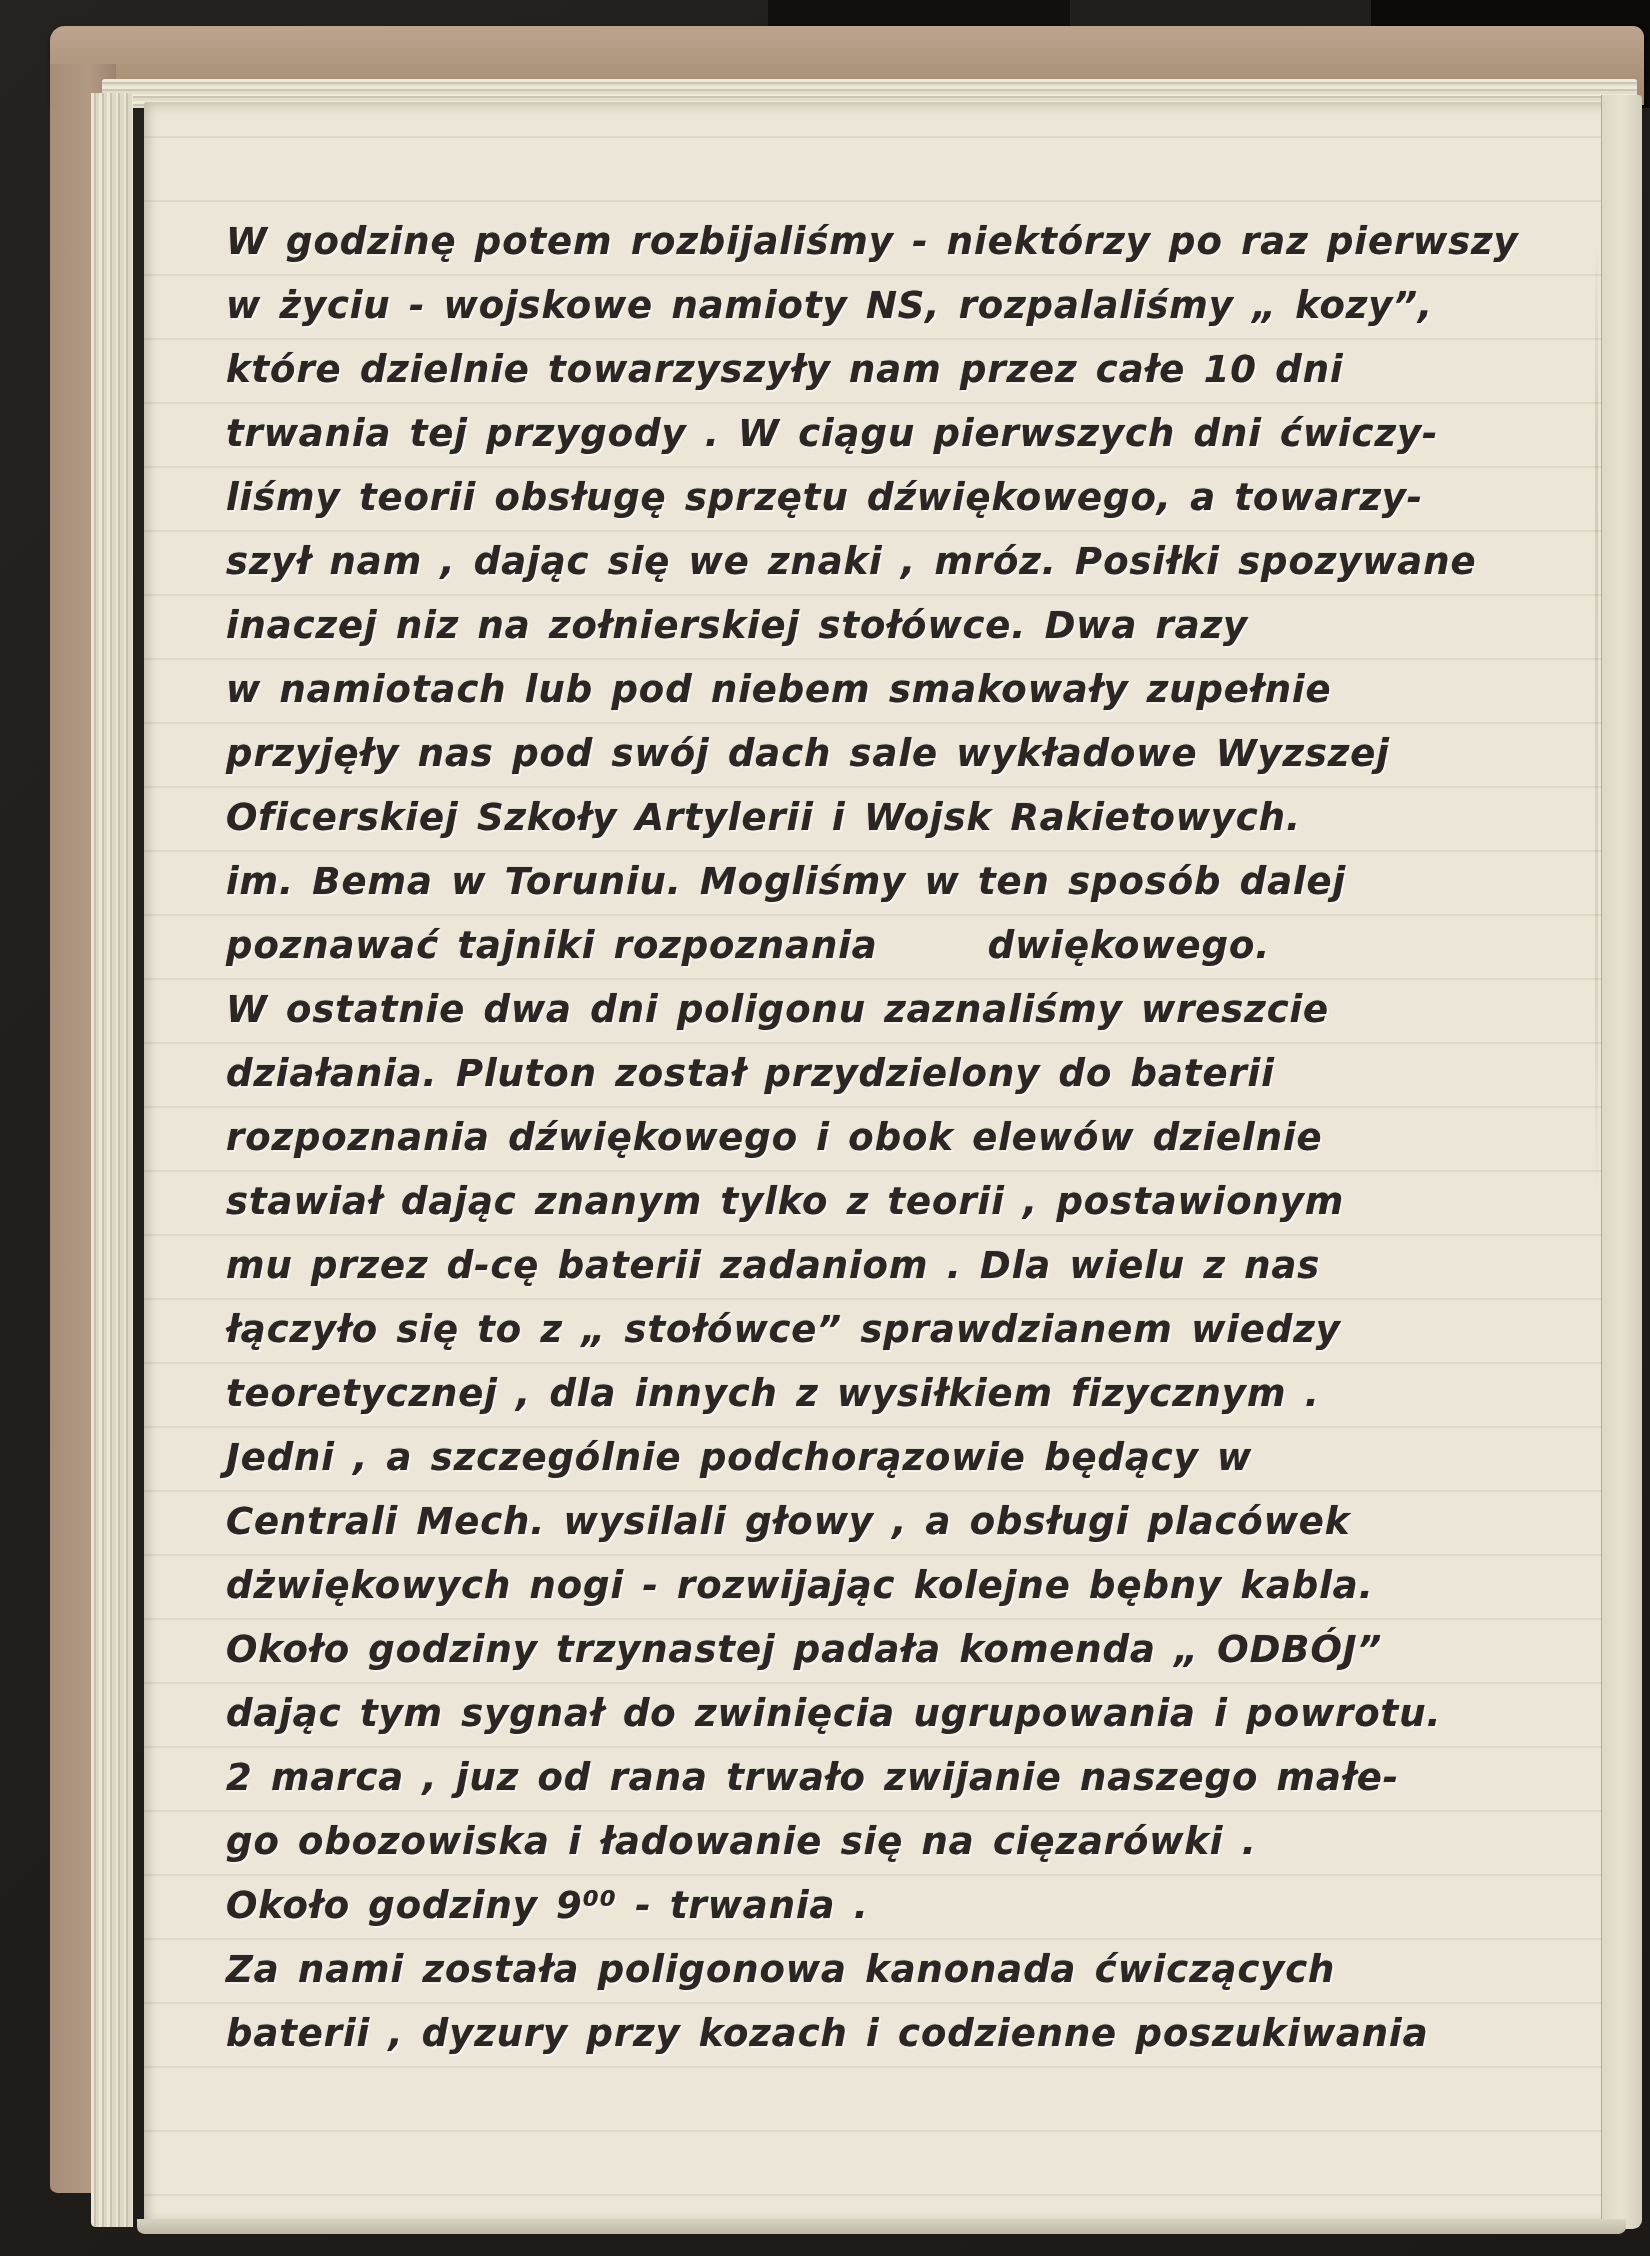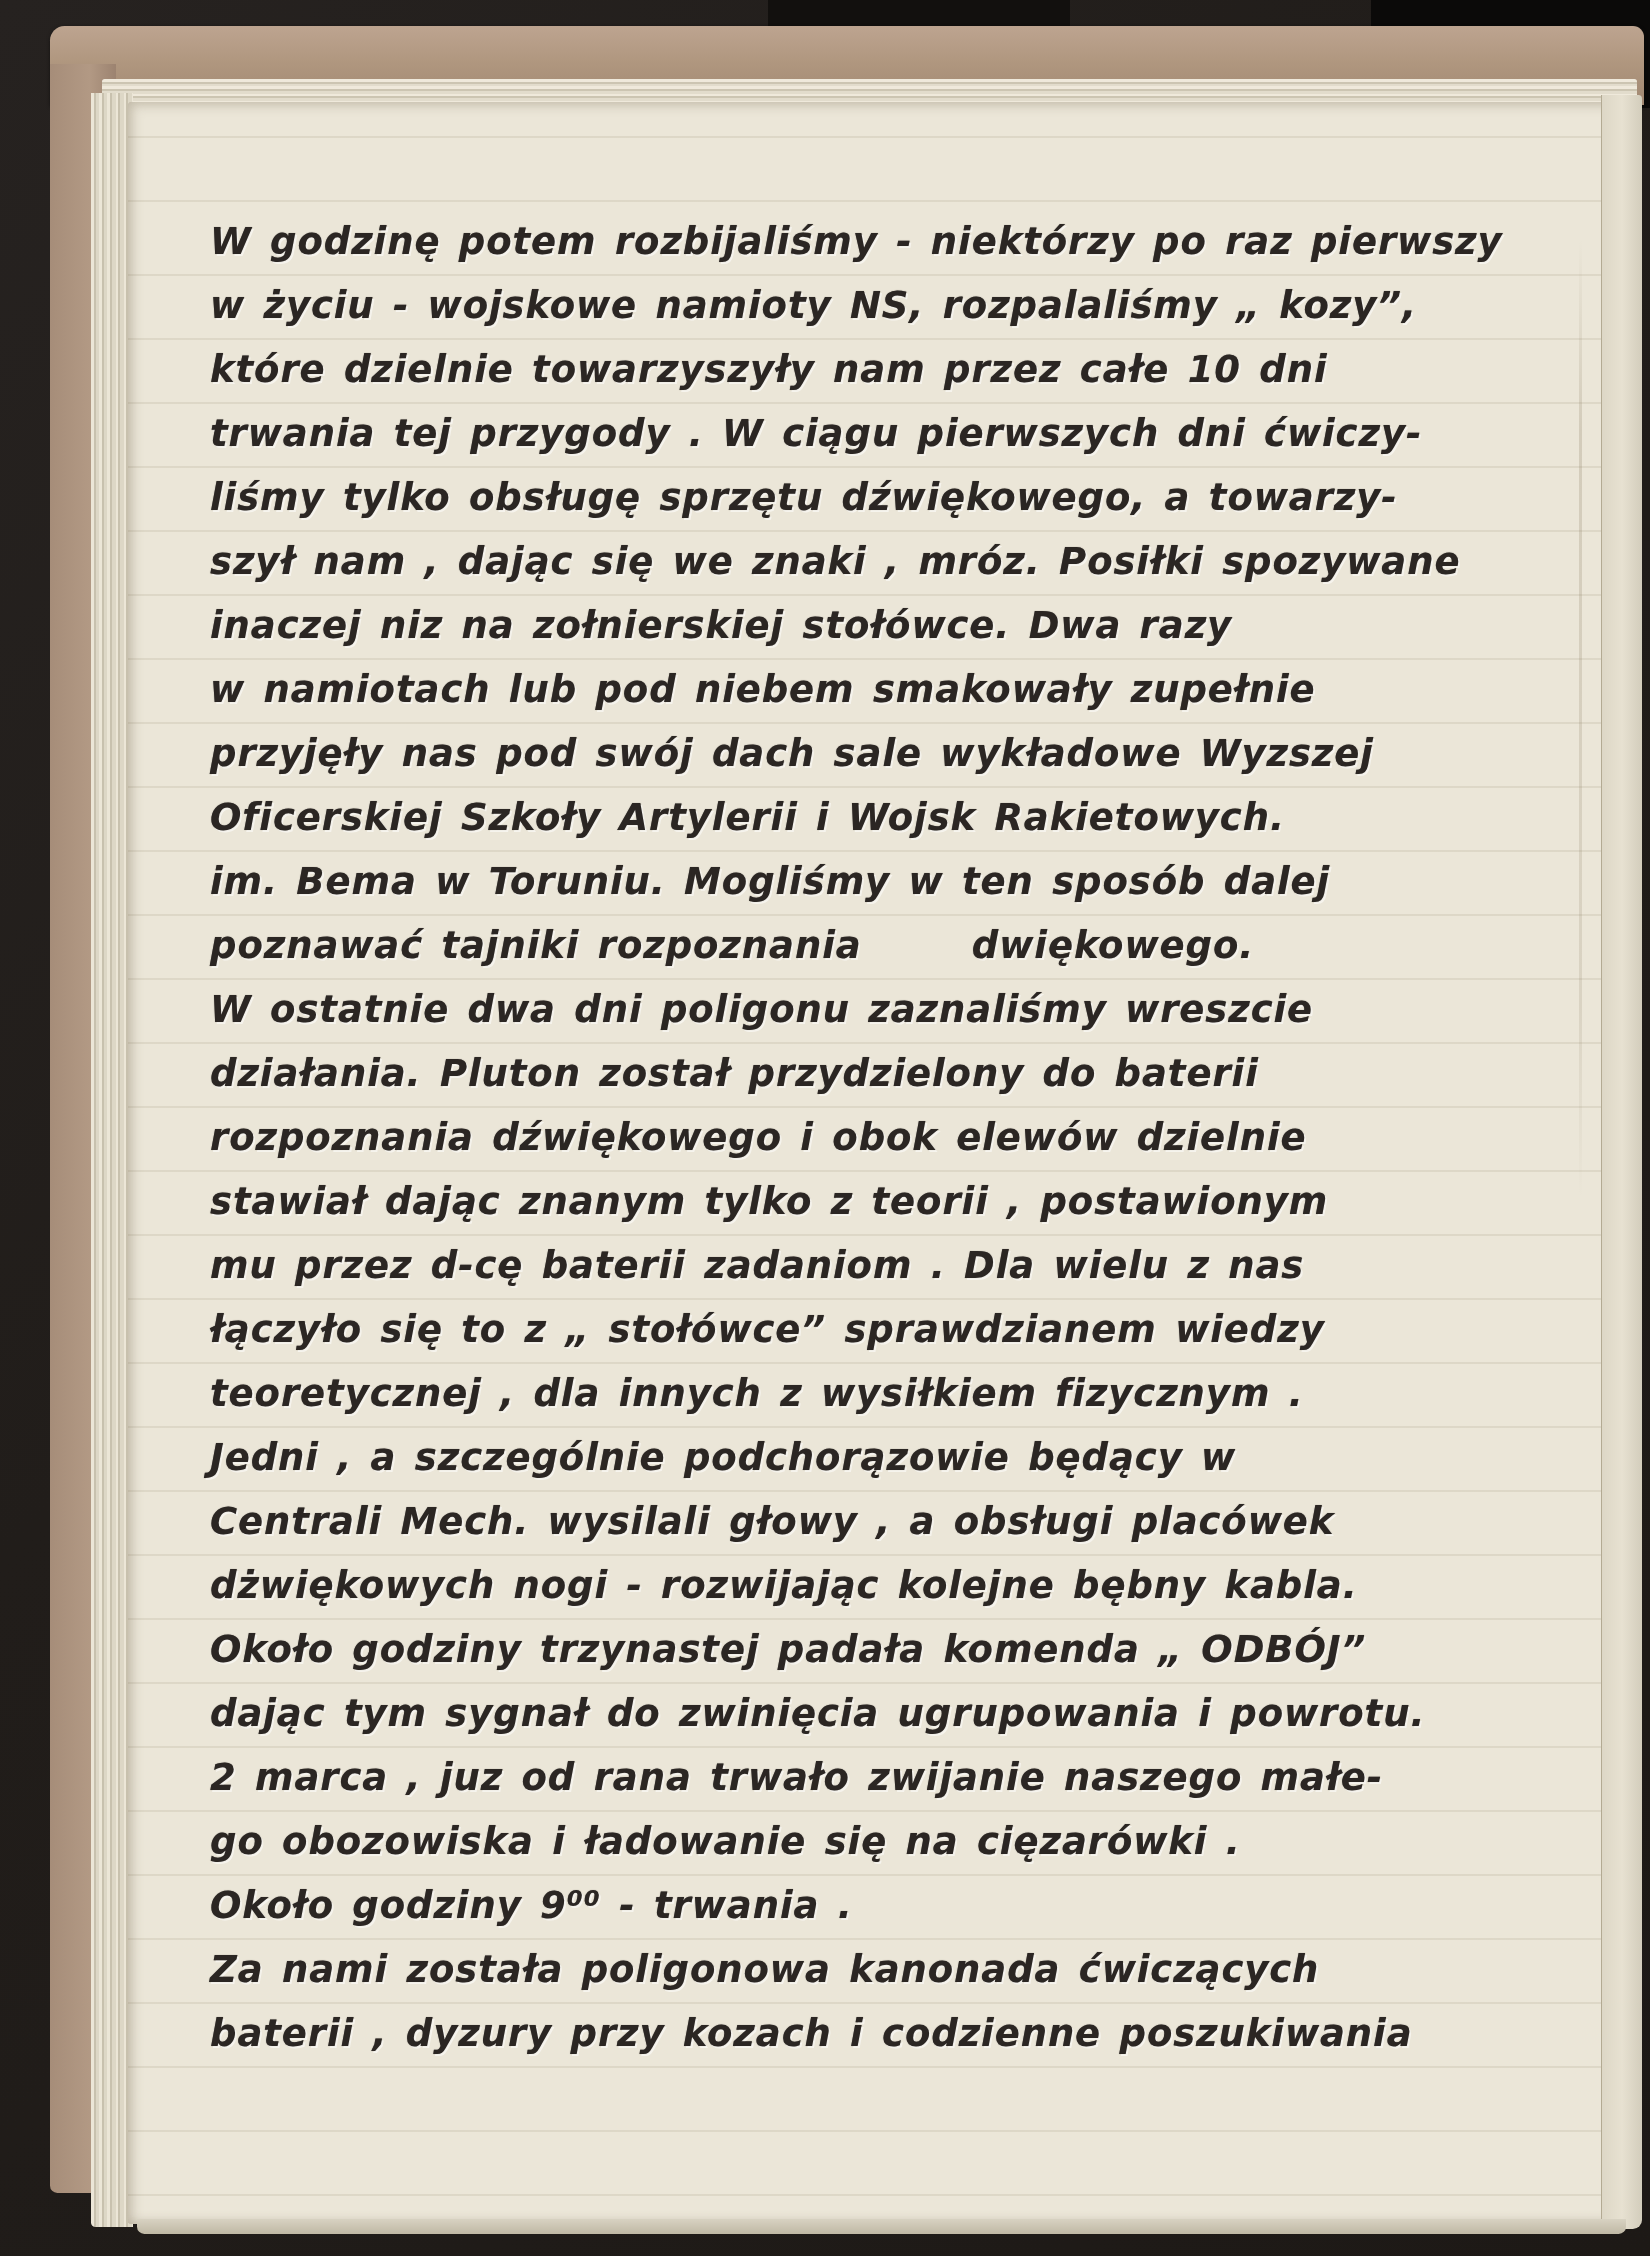--- a/index.html
+++ b/index.html
@@ -56,21 +56,21 @@
     position: absolute;
     left: 91px; top: 93px;
     width: 42px; height 2134px;
     height: 2134px;
     background: repeating-linear-gradient(to right, #ece6d7 0 2.7px, #c8c1ae 2.7px 4.6px, #ddd7c6 4.6px 8.2px);
     border-radius: 0 0 0 4.6px;
   }
   
   .page {
     position: absolute;
-    left: 128px; top: 102px;
+    left: 144px; top: 102px;
     width: 1495px; height: 2122px;
     background-color: #ebe6d8;
     background-image: repeating-linear-gradient(
       to bottom,
       rgba(0,0,0,0) 0px,
       rgba(0,0,0,0) 61px,
       rgba(150,138,112,0.16) 61px,
       rgba(150,138,112,0.16) 63px,
       rgba(0,0,0,0) 63px,
       rgba(0,0,0,0) 64px
@@ -141,21 +141,21 @@
   <div class="edge-top"></div>
   <div class="edge-left"></div>
 
   <div class="page">
     <div class="page-crease"></div>
     <div class="text-block">
       <div class="line">W godzinę potem rozbijaliśmy - niektórzy po raz pierwszy</div>
       <div class="line">w życiu - wojskowe namioty NS, rozpalaliśmy „ kozy”,</div>
       <div class="line">które dzielnie towarzyszyły nam przez całe 10 dni</div>
       <div class="line">trwania tej przygody . W ciągu pierwszych dni ćwiczy-</div>
-      <div class="line">liśmy tylko obsługę sprzętu dźwiękowego, a towarzy-</div>
+      <div class="line">liśmy teorii obsługę sprzętu dźwiękowego, a towarzy-</div>
       <div class="line">szył nam , dając się we znaki , mróz. Posiłki spozywane</div>
       <div class="line">inaczej niz na zołnierskiej stołówce. Dwa razy</div>
       <div class="line">w namiotach lub pod niebem smakowały zupełnie</div>
       <div class="line">przyjęły nas pod swój dach sale wykładowe Wyzszej</div>
       <div class="line">Oficerskiej Szkoły Artylerii i Wojsk Rakietowych.</div>
       <div class="line">im. Bema w Toruniu. Mogliśmy w ten sposób dalej</div>
       <div class="line">poznawać tajniki rozpoznania      dwiękowego.</div>
       <div class="line">W ostatnie dwa dni poligonu zaznaliśmy wreszcie</div>
       <div class="line">działania. Pluton został przydzielony do baterii</div>
       <div class="line">rozpoznania dźwiękowego i obok elewów dzielnie</div>

